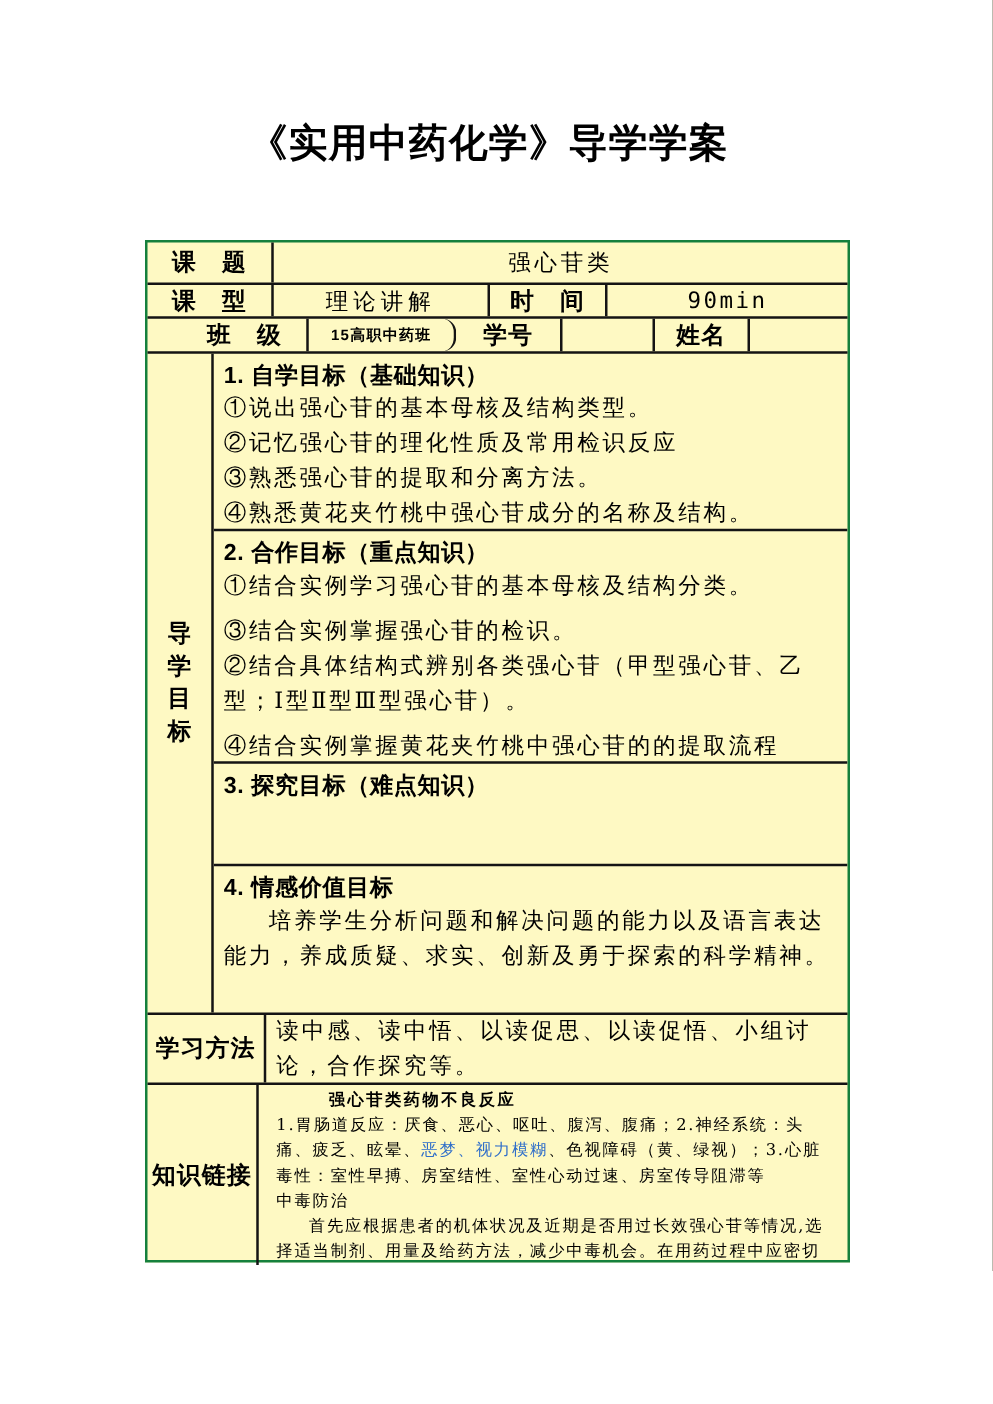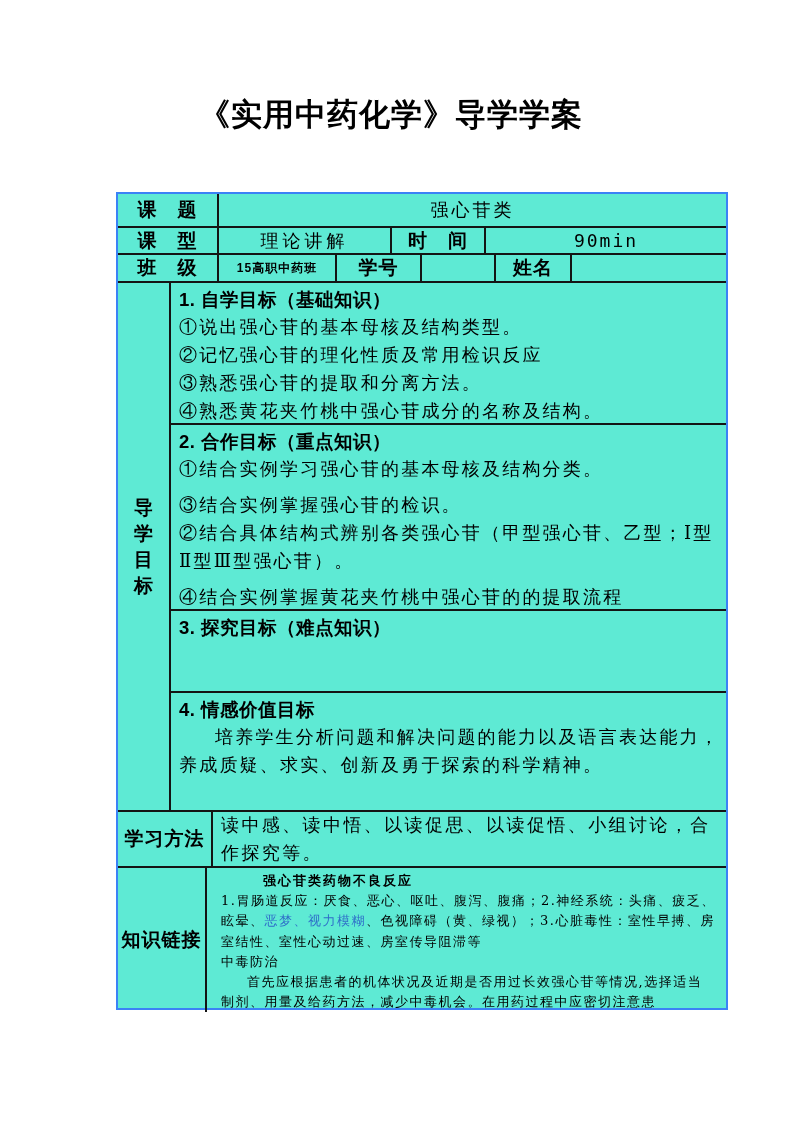--- a/index.html
+++ b/index.html
@@ -18,24 +18,24 @@
     margin:0;
     text-align:center;
     font-family:"DejaVu Serif",serif;
     font-weight:bold;
     font-size:31px;
     letter-spacing:1px;
   }
   .doc-table{
     position:absolute;
     left:116px;top:192px;
-    width:612px;height:818px;
-    border:2px solid #3b82f6;
+    width:564px;height:818px;
+    border:2px solid #15803d;
     box-sizing:border-box;
-    background:#5eead4;
+    background:#fef9c3;
   }
   .trow{display:flex;border-bottom:2px solid #141414;box-sizing:border-box;}
   .trow:last-child{border-bottom:none;}
   .cell{
     box-sizing:border-box;
     border-right:2px solid #141414;
     overflow:hidden;
   }
   .cell:last-child{border-right:none;}
   .flex1{flex:1;}
@@ -47,21 +47,21 @@
     font-size:19px;
     letter-spacing:1px;
   }
   
   .hand{
     font-family:"DejaVu Serif",serif;
     font-weight:500;
   }
   .r1{height:34px;}
   .r2{height:27px;}
-  .r3{height:28px;}
+  .r3{height:28px;padding-left:28px;}
   .r4{height:529px;}
   .r5{height:56px;}
   .r6{height:144px;}
   .w-label{width:101px;}
   .w-type-val{width:173px;}
   .w-time-label{width:94px;}
   .w-class-val{width:118px;}
   .w-sid-label{width:85px;}
   .w-sid-val{width:74px;}
   .w-name-label{width:76px;}
@@ -69,20 +69,21 @@
   .w-method-label{width:95px;}
   .w-links-label{width:89px;}
   .topic-val{font-size:18px;letter-spacing:3px;}
   .type-val{font-size:18px;letter-spacing:4px;}
   .time-val{font-family:"DejaVu Sans Mono",monospace;font-size:18px;letter-spacing:2px;}
   .class-val{
     font-family:"Liberation Sans",sans-serif;
     font-weight:bold;
     font-size:12px;
     letter-spacing:1px;
+    border-radius:11px;
   }
   .vert-label{
     display:flex;flex-direction:column;
     align-items:center;justify-content:center;
     font-family:"Liberation Sans",sans-serif;
     font-weight:bold;font-size:19px;line-height:26px;
   }
   .obj-col{display:flex;flex-direction:column;}
   .objsec{
     box-sizing:border-box;

